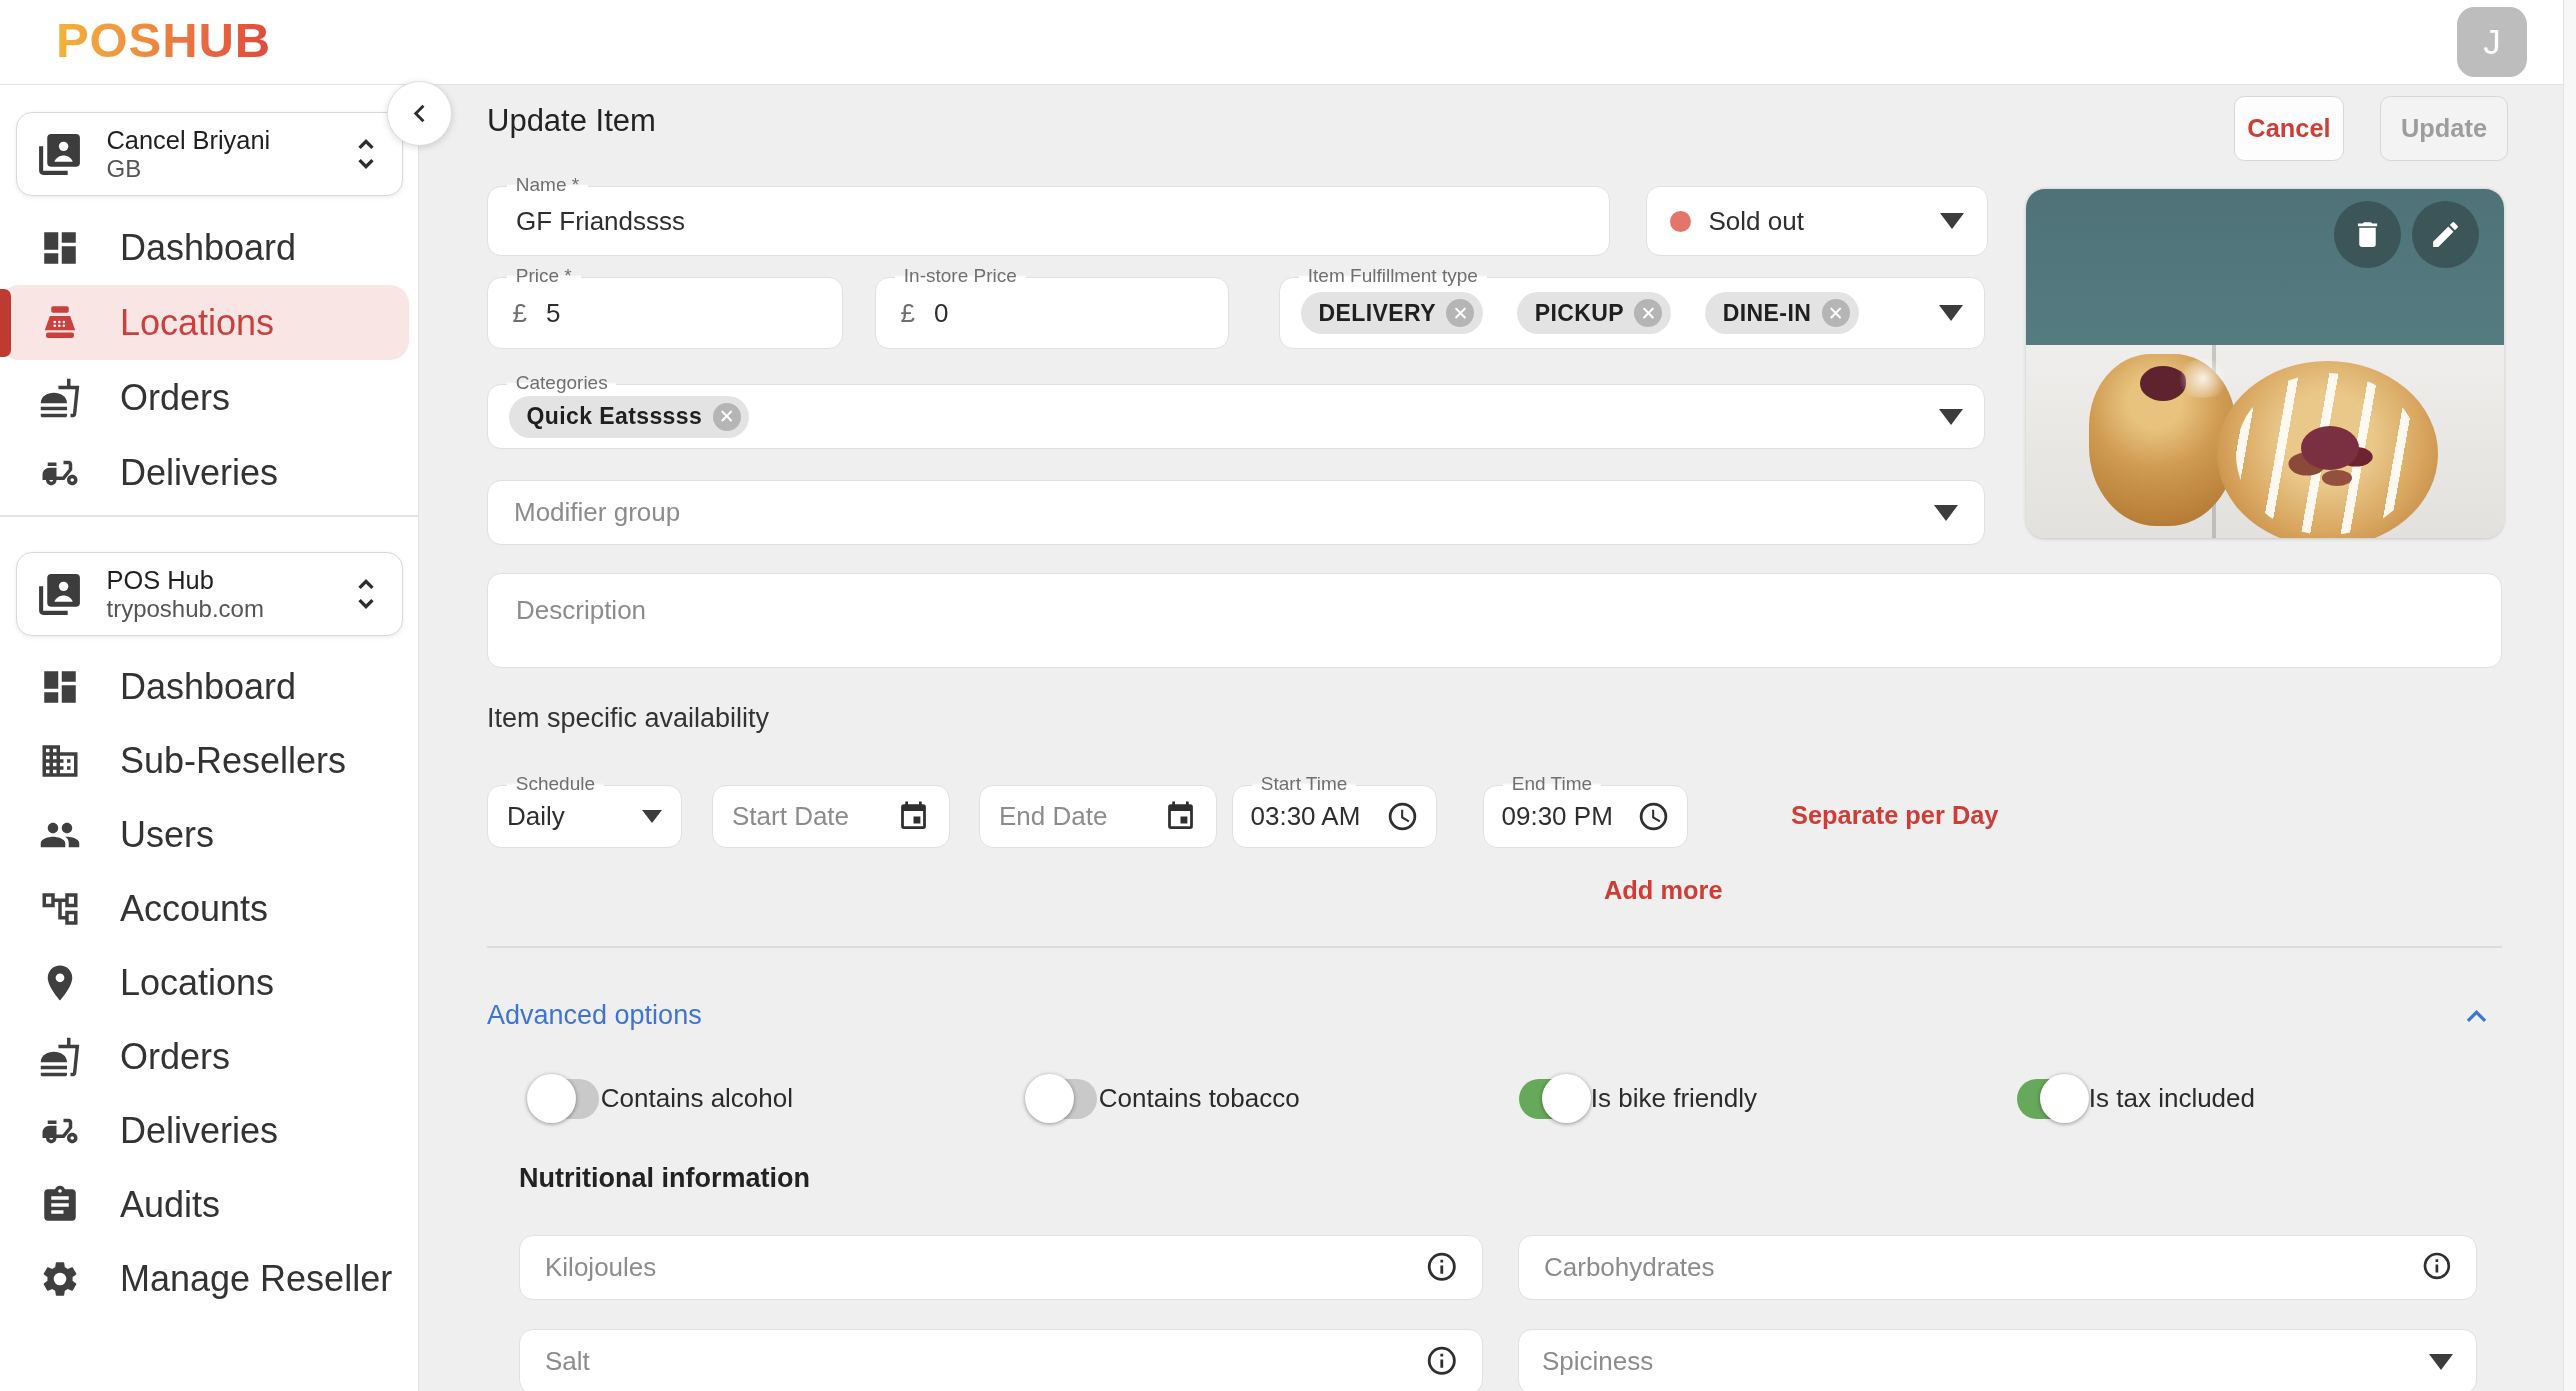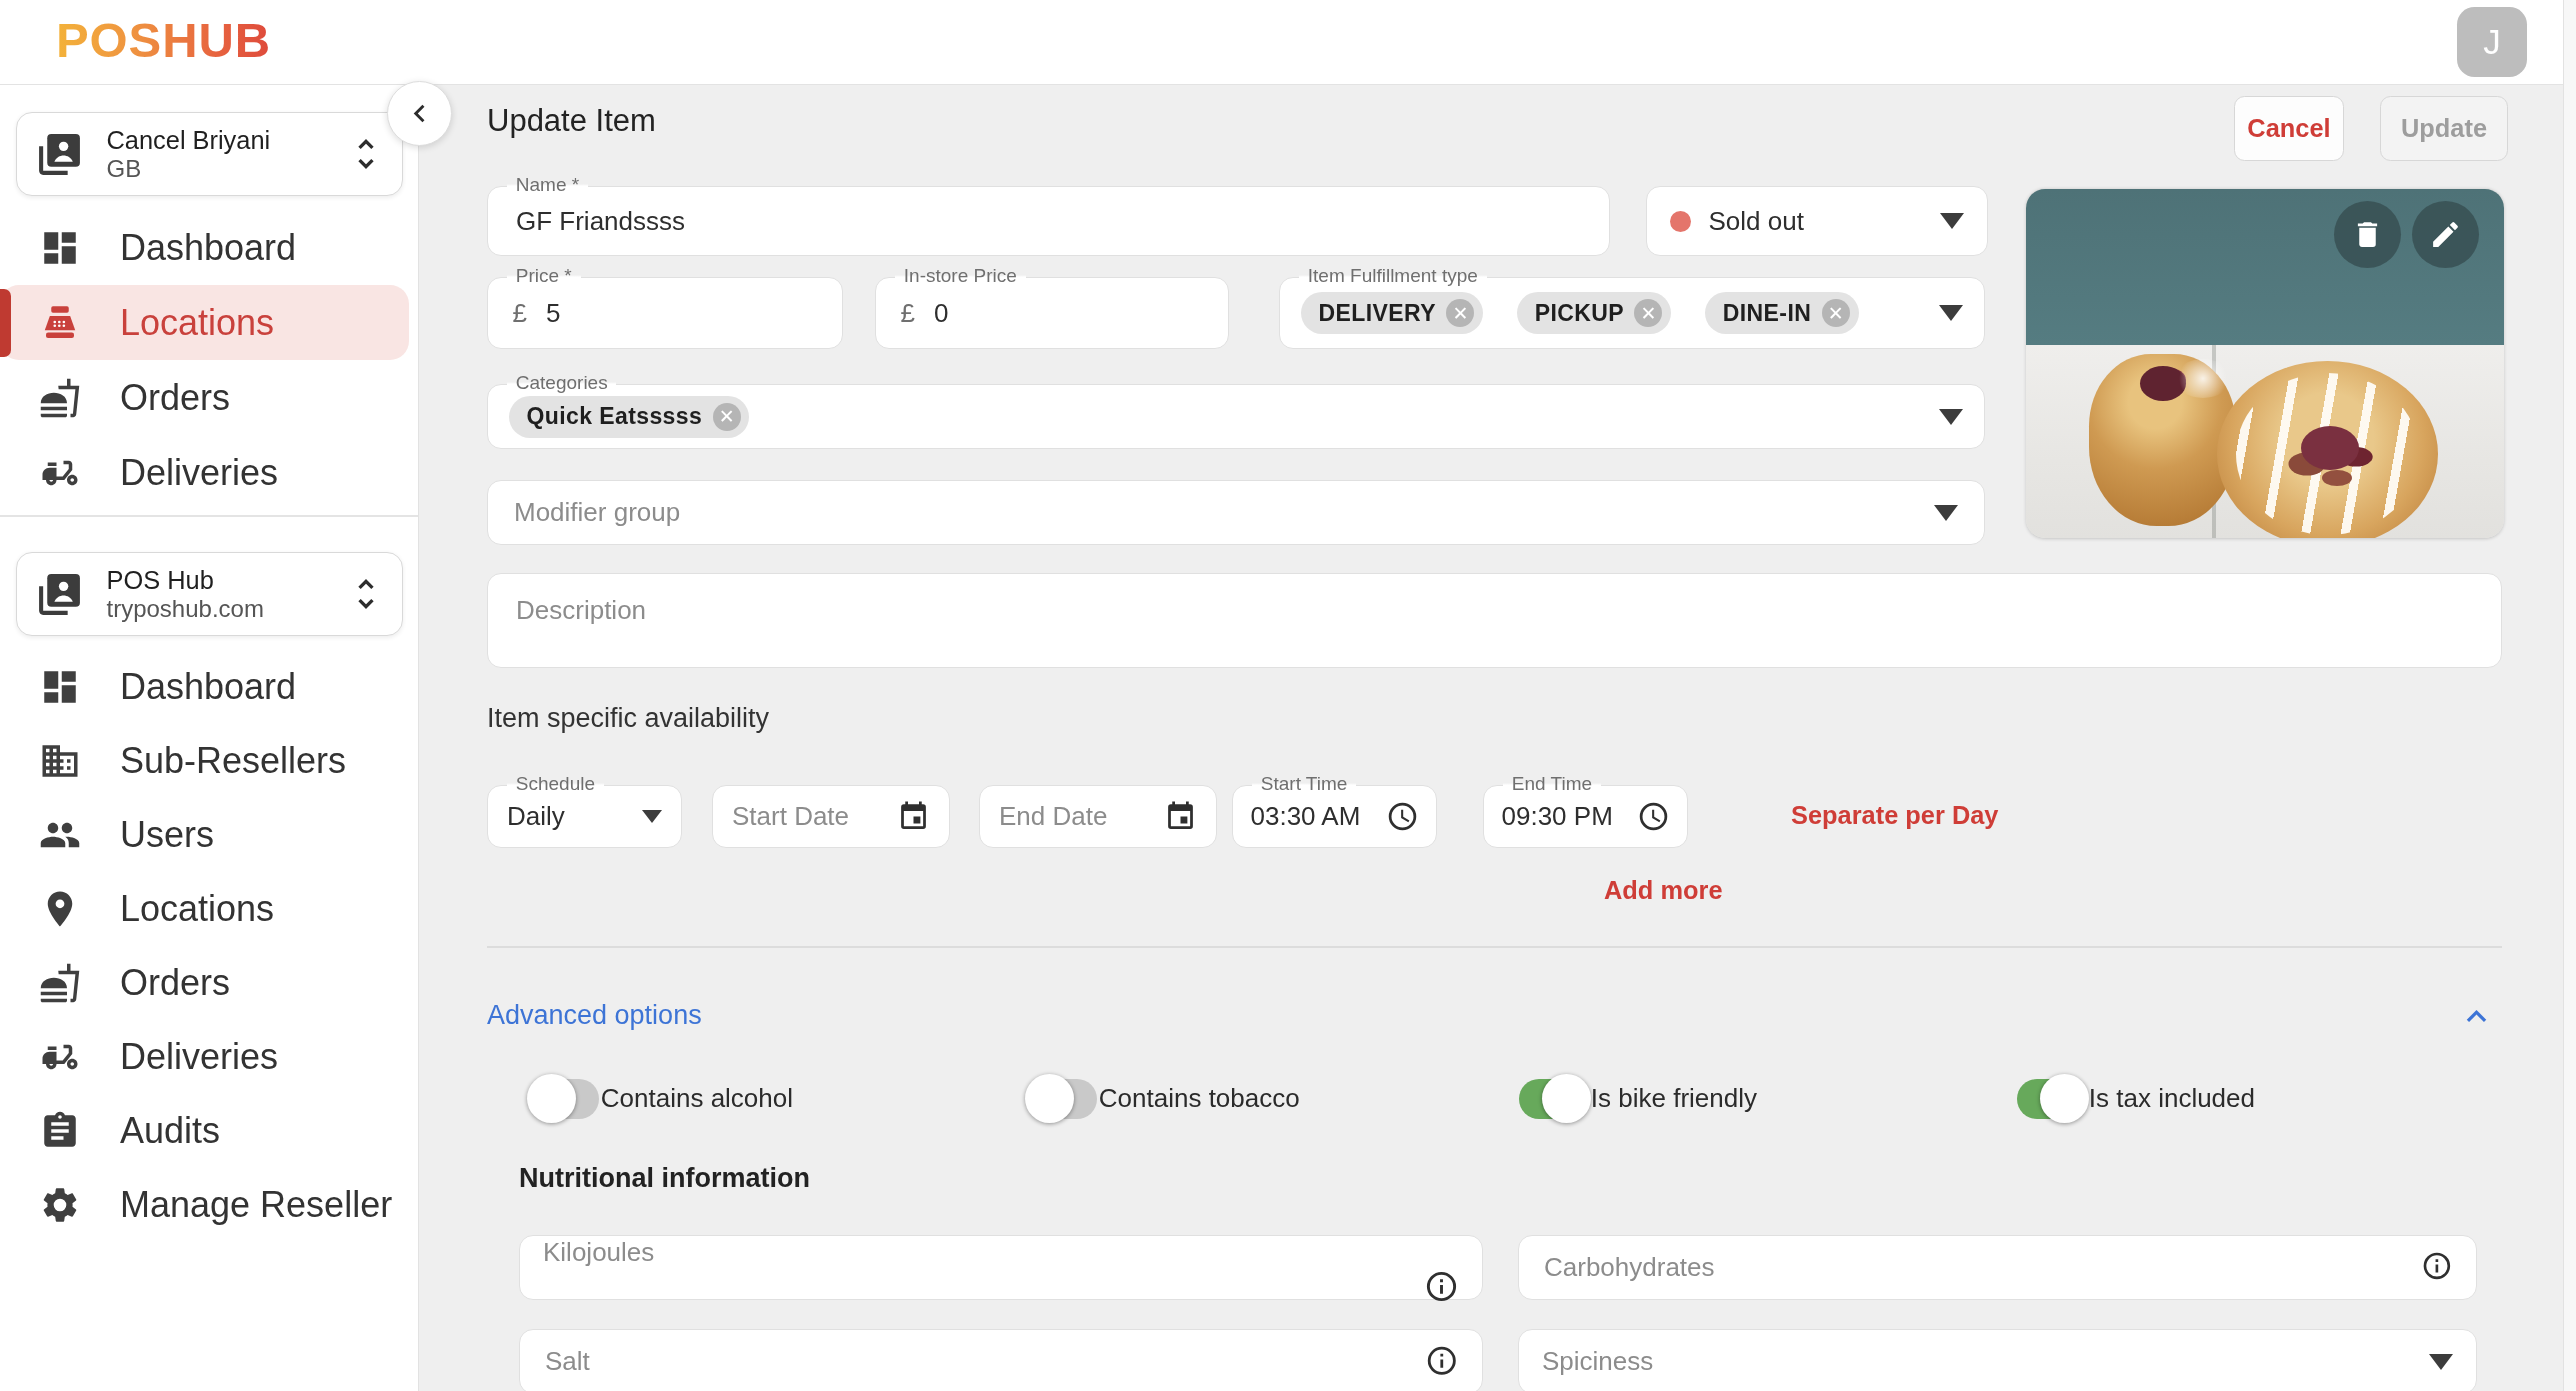--- a/index.html
+++ b/index.html
@@ -242,20 +242,28 @@
           <span class="n-icon">
               <svg viewBox="0 0 24 24">
                 <path d="M16 11c1.66 0 2.99-1.34 2.99-3S17.66 5 16 5c-1.66 0-3 1.34-3 3s1.34 3 3 3zm-8 0c1.66 0 2.99-1.34 2.99-3S9.66 5 8 5C6.34 5 5 6.34 5 8s1.34 3 3 3zm0 2c-2.33 0-7 1.17-7 3.5V19h14v-2.5c0-2.33-4.67-3.5-7-3.5zm8 0c-.29 0-.62.02-.97.05 1.16.84 1.97 1.97 1.97 3.45V19h6v-2.5c0-2.33-4.67-3.5-7-3.5z"></path>
               </svg>
             </span>
           <span class="n-label">Users</span>
         </div>
         <div class="nav-item">
           <span class="n-icon">
               <svg viewBox="0 0 24 24">
+                <path d="M22 11V3h-7v3H9V3H2v8h7V8h2v10h4v3h7v-8h-7v3h-2V8h2v3h7zM7 9H4V5h3v4zm10 6h3v4h-3v-4zm0-10h3v4h-3V5z"></path>
+              </svg>
+            </span>
+          <span class="n-label">Accounts</span>
+        </div>
+        <div class="nav-item">
+          <span class="n-icon">
+              <svg viewBox="0 0 24 24">
                 <path d="M12 2C8.13 2 5 5.13 5 9c0 5.25 7 13 7 13s7-7.75 7-13c0-3.87-3.13-7-7-7zm0 9.5a2.5 2.5 0 1 1 0-5 2.5 2.5 0 0 1 0 5z"></path>
               </svg>
             </span>
           <span class="n-label">Locations</span>
         </div>
         <div class="nav-item">
           <span class="n-icon">
               <svg viewBox="0 0 24 24">
                 <path d="M1 21.98c0 .56.45 1.01 1.01 1.01H15c.56 0 1.01-.45 1.01-1.01V21H1zM8.5 8.99C4.75 8.99 1 11 1 15h15c0-4-3.75-6.01-7.5-6.01zM1 17h15v2H1zM18 5V1h-2v4h-5l.23 2h9.56l-1.4 14H18v2h1.5c.93 0 1.7-.72 1.79-1.65L23 5z"></path>
               </svg>
@@ -439,21 +447,21 @@
         <div class="toggle-block" style="left:1598px;">
           <span class="toggle on">
               <span class="thumb"></span>
             </span>
           <span class="toggle-label">Is tax included</span>
         </div>
       </div>
 
       <div class="nutri-title">Nutritional information</div>
 
-      <div class="field" style="left:100px;top:1151px;width:964px;height:65px;padding:0 23px;flex-direction:column;">
+      <div class="field" style="left:100px;top:1151px;width:964px;height:65px;padding:0 23px;">
         <input placeholder="Kilojoules" style="">
         <span class="sicon" style="margin-left:auto;width:35px;height:35px;">
           <svg viewBox="0 0 24 24">
               <path d="M11 7h2v2h-2zm0 4h2v6h-2zm1-9a10 10 0 1 0 0 20 10 10 0 0 0 0-20zm0 18a8 8 0 1 1 0-16 8 8 0 0 1 0 16z"></path>
             </svg>
         </span>
       </div>
 
       <div class="field" style="left:1099px;top:1151px;width:959px;height:65px;padding:0 23px;gap:48px;">
         <input placeholder="Carbohydrates" style="">

